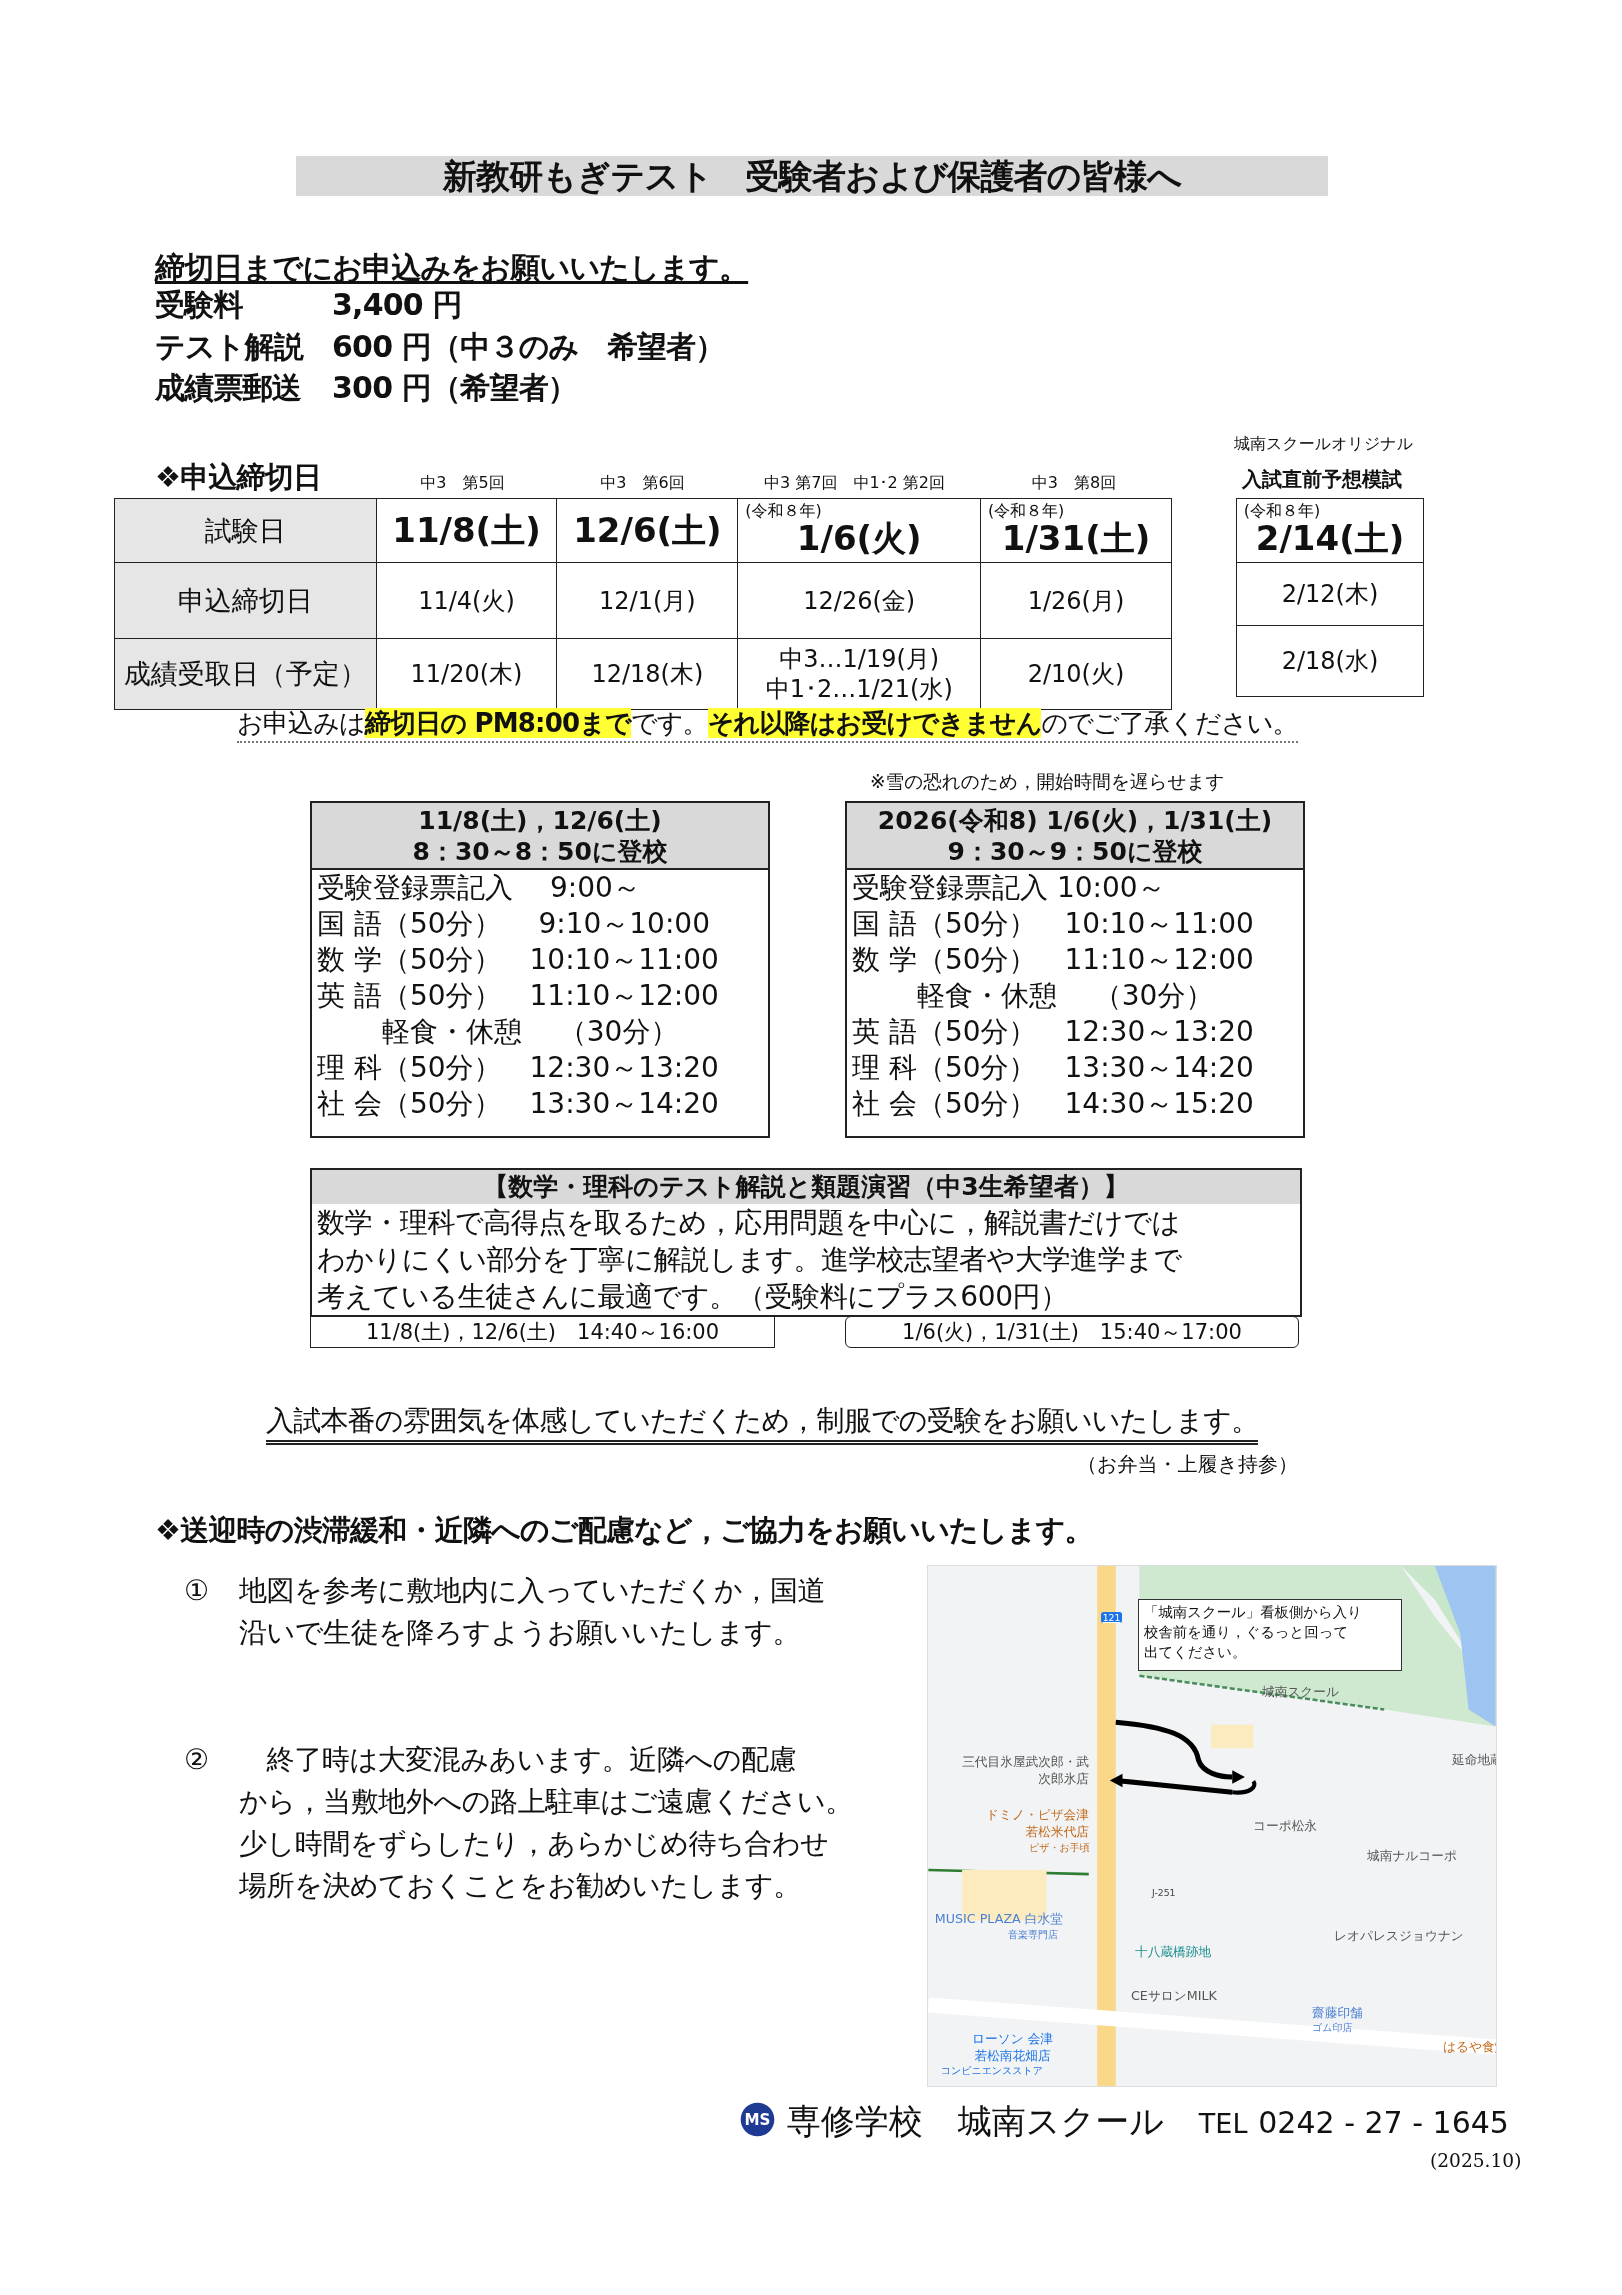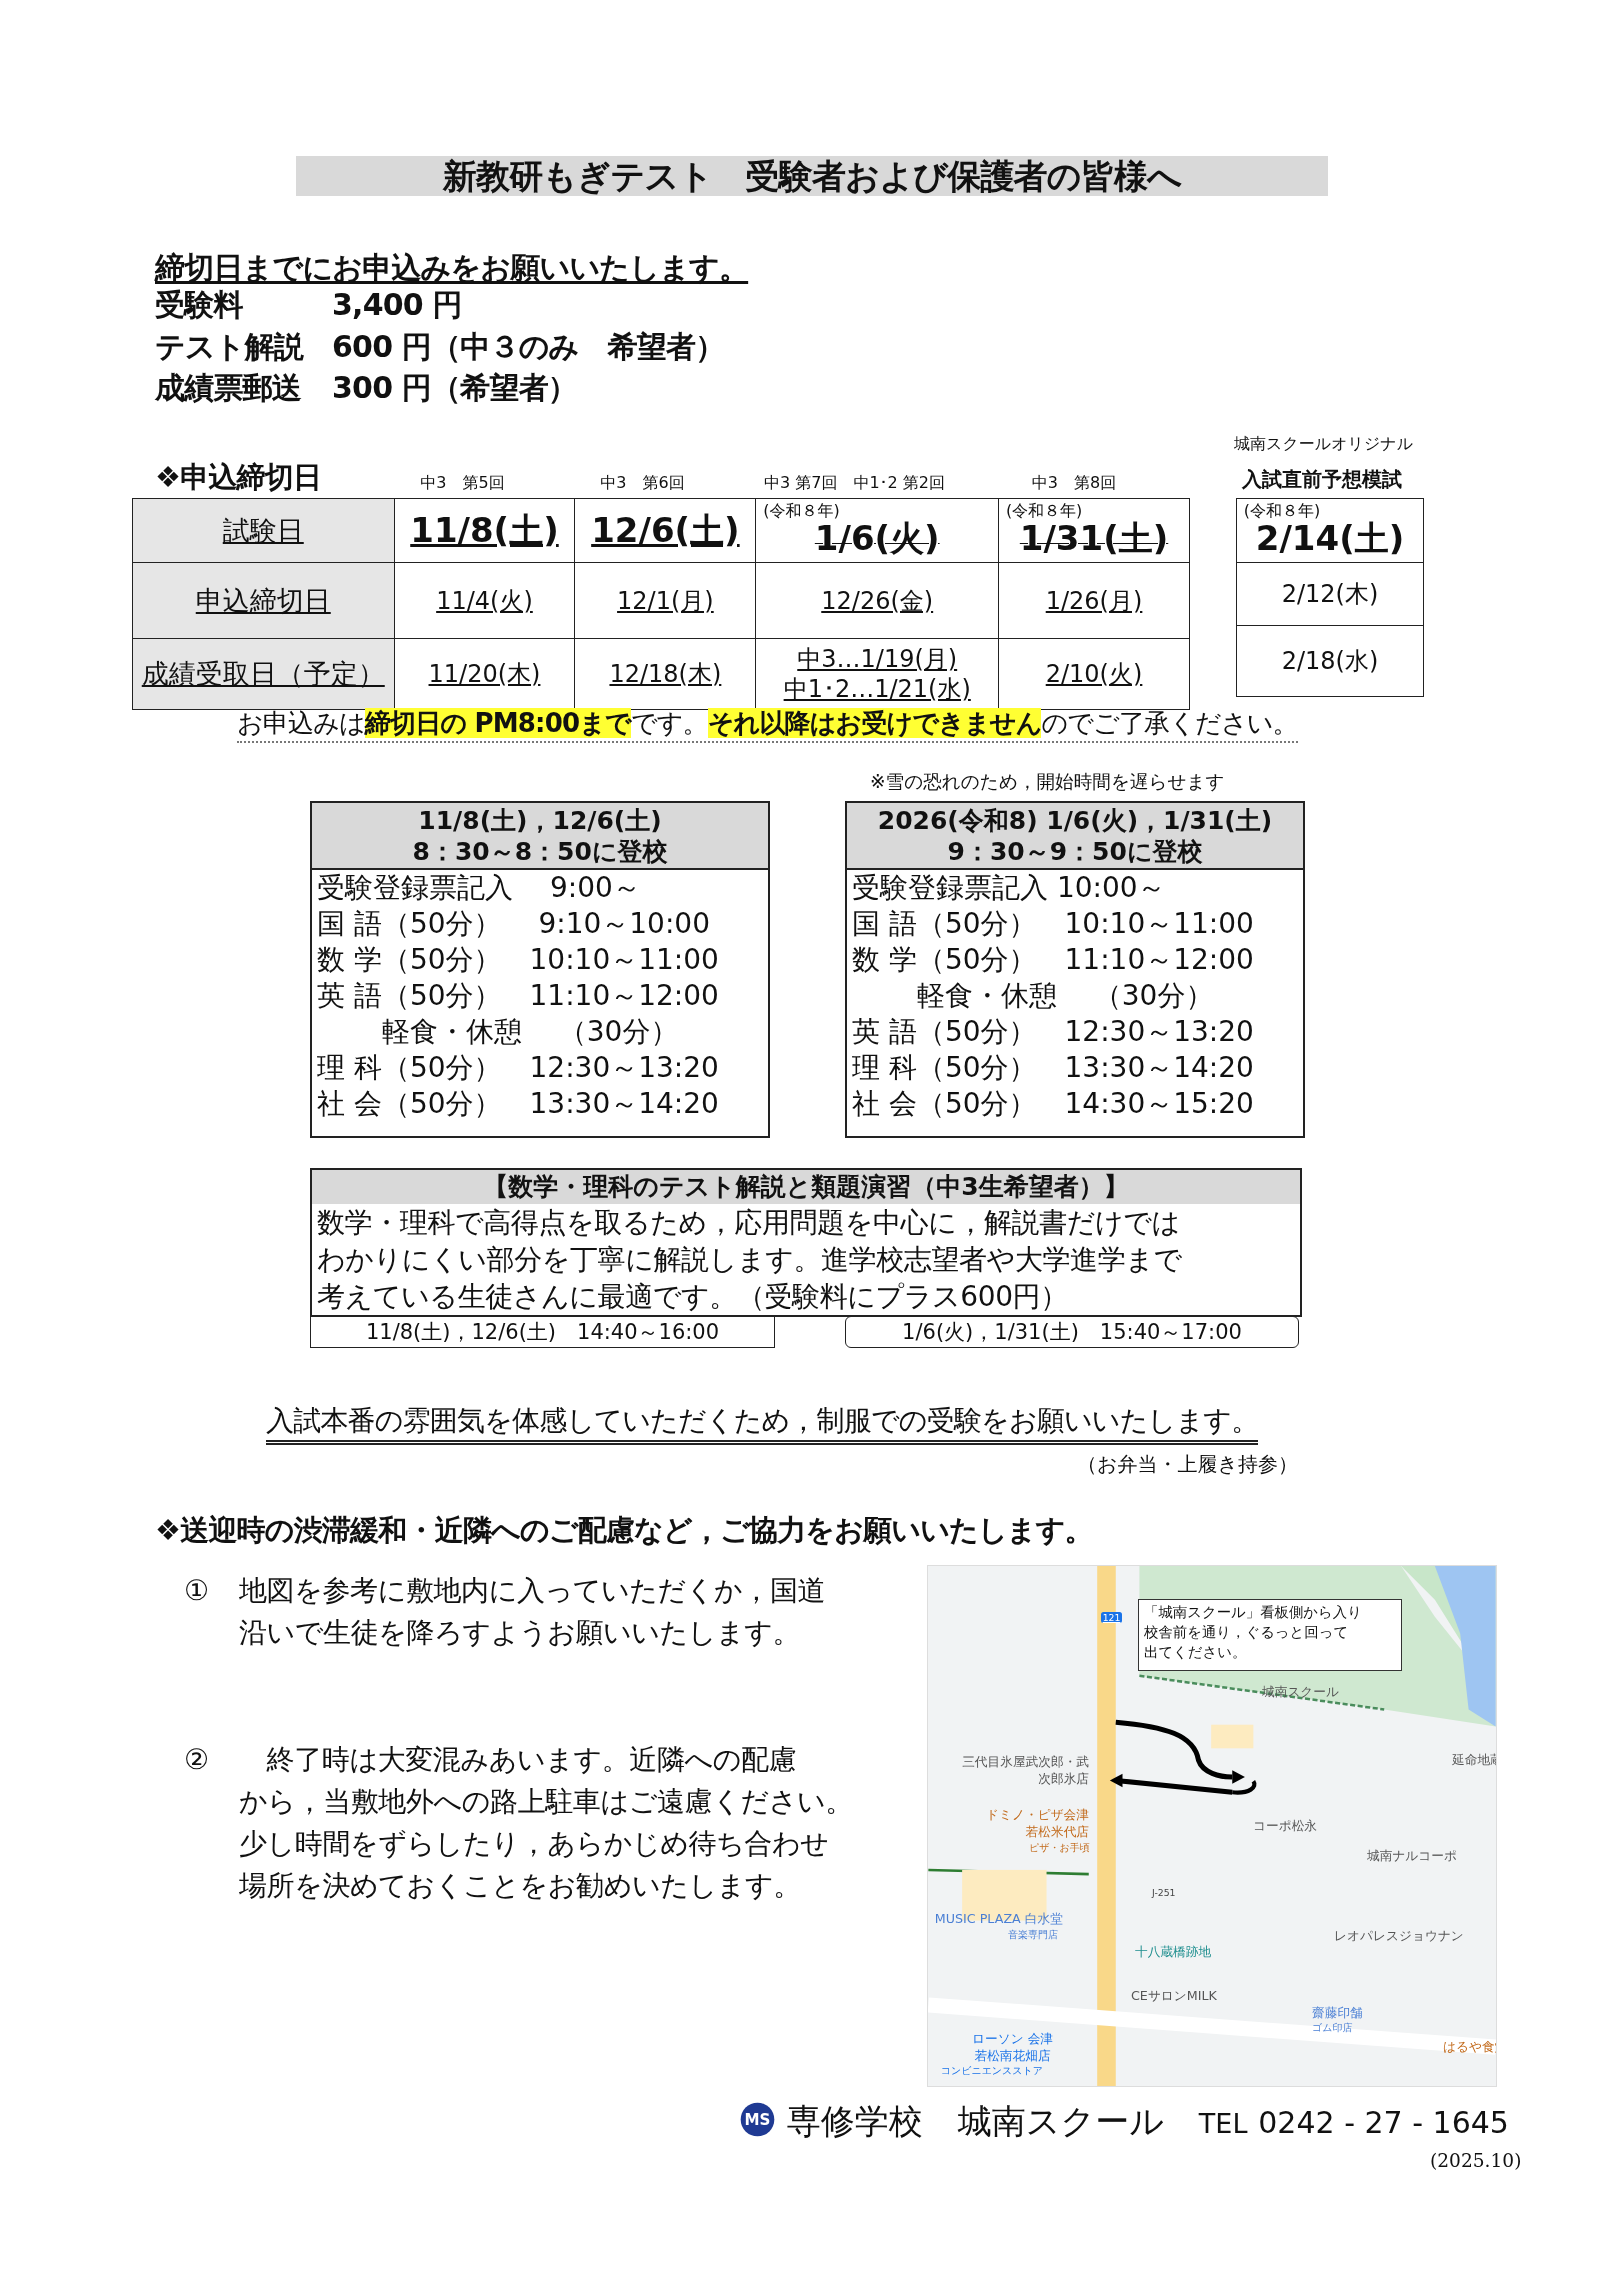--- a/index.html
+++ b/index.html
@@ -52,21 +52,21 @@
 <div class="abs fee" style="top:370px"><span class="lbl">成績票郵送</span><span>300 円（希望者）</span></div>
 
 <div class="abs sec" style="left:155px; top:458px;">❖申込締切日</div>
 <div class="abs colhead" style="left:373px; width:179px;">中3　第5回</div>
 <div class="abs colhead" style="left:553px; width:179px;">中3　第6回</div>
 <div class="abs colhead" style="left:733px; width:243px;">中3 第7回　中1･2 第2回</div>
 <div class="abs colhead" style="left:977px; width:194px;">中3　第8回</div>
 <div class="abs" style="left:1234px; top:434px; font-size:16px;">城南スクールオリジナル</div>
 <div class="abs" style="left:1242px; top:466px; font-size:20px; font-weight:bold;">入試直前予想模試</div>
 
-<table class="dl" style="left:132px; top:498px; width:1058px;text-decoration:underline;">
+<table class="dl" style="left:114px; top:498px; width:1058px;">
   <colgroup>
       <col style="width:262px">
       <col style="width:181px">
       <col style="width:181px">
       <col style="width:243px">
       <col style="width:191px">
     </colgroup>
   <tbody>
       <tr style="height:64px">
     <td class="rh">試験日</td>

